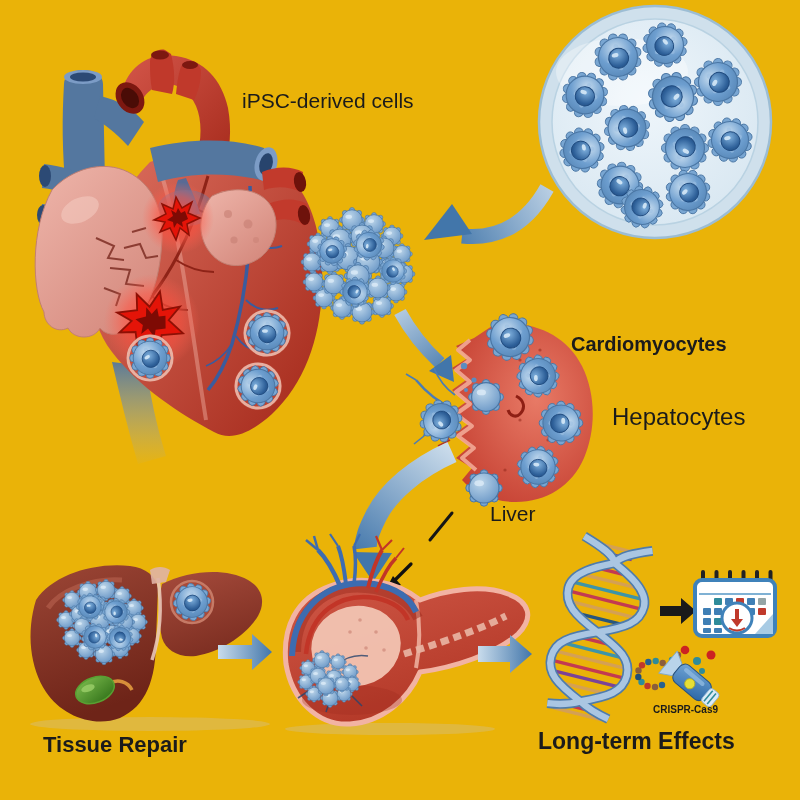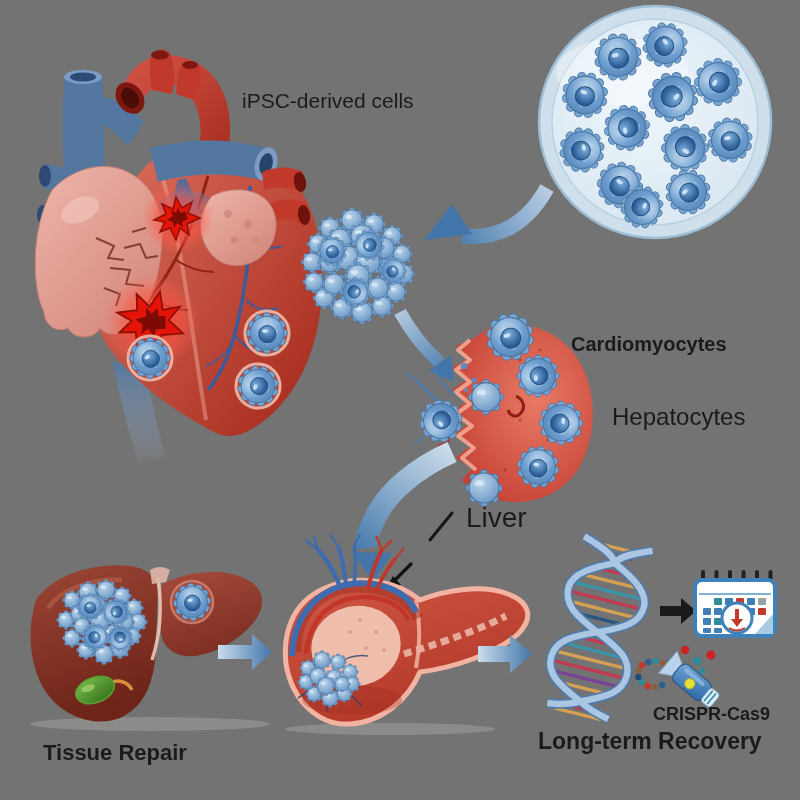--- a/index.html
+++ b/index.html
@@ -1,27 +1,27 @@
 <!DOCTYPE html>
 <html><head>
 <meta charset="utf-8">
 <style>
   html,body{margin:0;padding:0;background:#ffffff;}
-  .canvas{position:relative;width:800px;height:800px;background:#737373;overflow:hidden;
+  .canvas{position:relative;width:800px;height:800px;background:#eab308;overflow:hidden;
           font-family:"Liberation Sans",sans-serif;}
   .canvas svg{position:absolute;left:0;top:0;}
   .lbl{position:absolute;color:#1b1b1b;white-space:nowrap;}
   #lbl-ipsc{left:242px;top:89px;font-size:21px;}
   #lbl-cardio{left:571px;top:333px;font-size:20px;font-weight:bold;}
   #lbl-hepato{left:612px;top:403px;font-size:24px;}
-  #lbl-liver{left:466px;top:502px;font-size:28px;}
-  #lbl-tissue{left:43px;top:732px;font-size:22px;font-weight:bold;margin-top:8px;}
+  #lbl-liver{left:490px;top:502px;font-size:21px;}
+  #lbl-tissue{left:43px;top:732px;font-size:22px;font-weight:bold;}
   #lbl-func{left:278px;top:734px;font-size:22px;font-weight:bold;}
   #lbl-gene{left:538px;top:728px;font-size:23px;font-weight:bold;line-height:27px;}
-  #lbl-crispr{left:653px;top:704px;font-size:18px;font-weight:600;}
+  #lbl-crispr{left:653px;top:704px;font-size:10px;font-weight:600;}
 </style>
 </head>
 <body>
 
 <div class="canvas">
 <svg width="800" height="800" viewBox="0 0 800 800">
   <defs>
     <radialGradient id="cellBodyGrad" cx="0.38" cy="0.32" r="0.8">
       <stop offset="0" stop-color="#c6dcef"></stop>
       <stop offset="0.55" stop-color="#6d9ecf"></stop>
@@ -571,16 +571,16 @@
     <rect x="-20" y="-9" width="30" height="5" rx="2.5" fill="#8fb9e0" opacity="0.8"></rect>
   </g>
 </svg>
 
 <div class="lbl" id="lbl-ipsc">iPSC-derived cells</div>
 <div class="lbl" id="lbl-cardio">Cardiomyocytes</div>
 <div class="lbl" id="lbl-hepato">Hepatocytes</div>
 <div class="lbl" id="lbl-liver">Liver</div>
 <div class="lbl" id="lbl-tissue">Tissue Repair</div>
 <div class="lbl" id="lbl-gene">
-  <div>Long-term Recovery</div>
+  <div>Long-term Effects</div>
 </div>
 <div class="lbl" id="lbl-crispr">CRISPR-Cas9</div>
 </div>
 
 </body></html>

